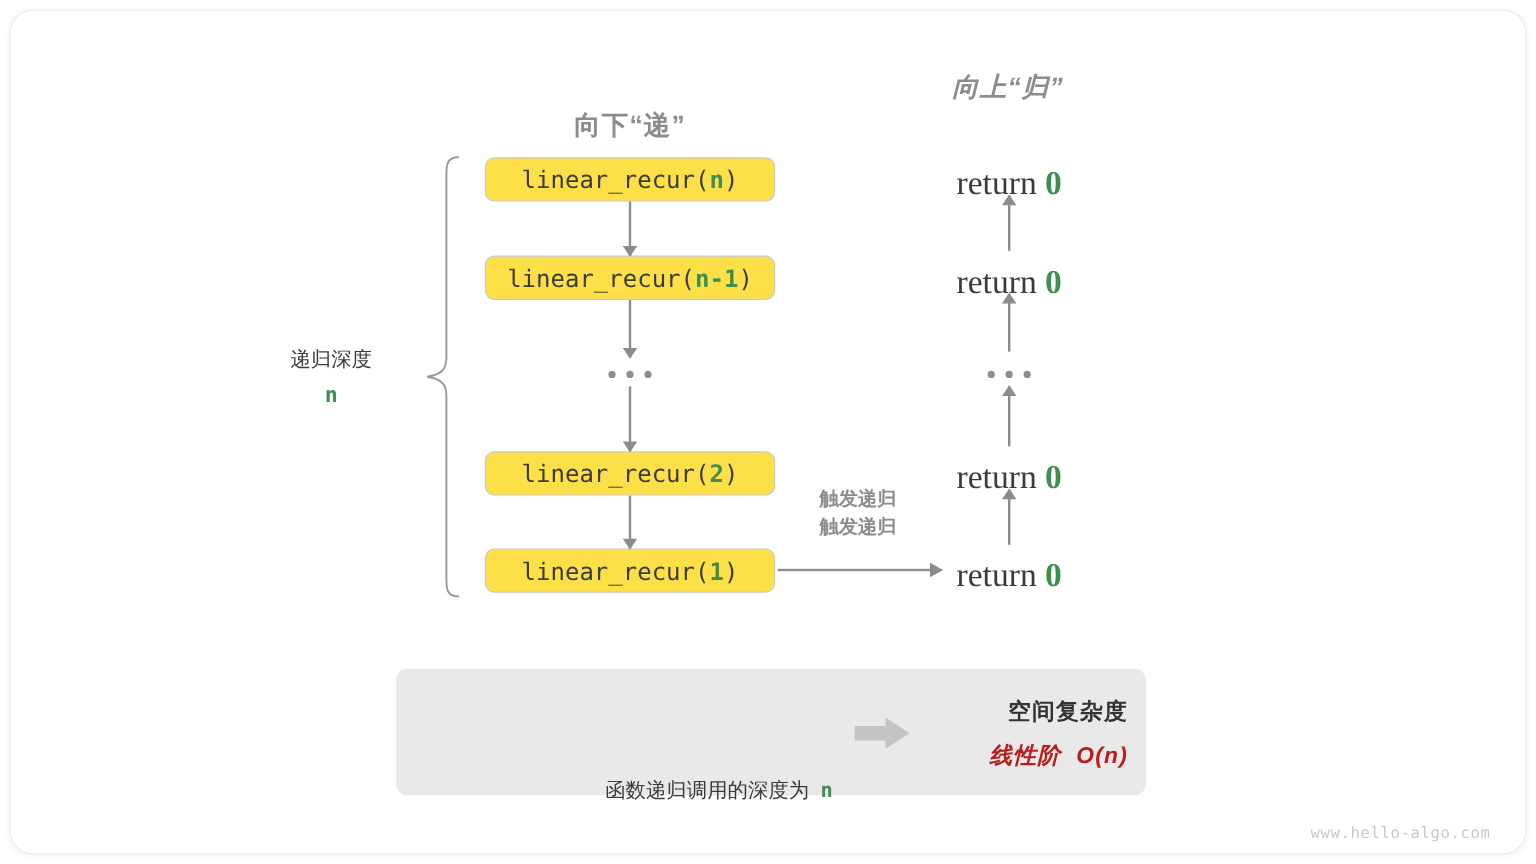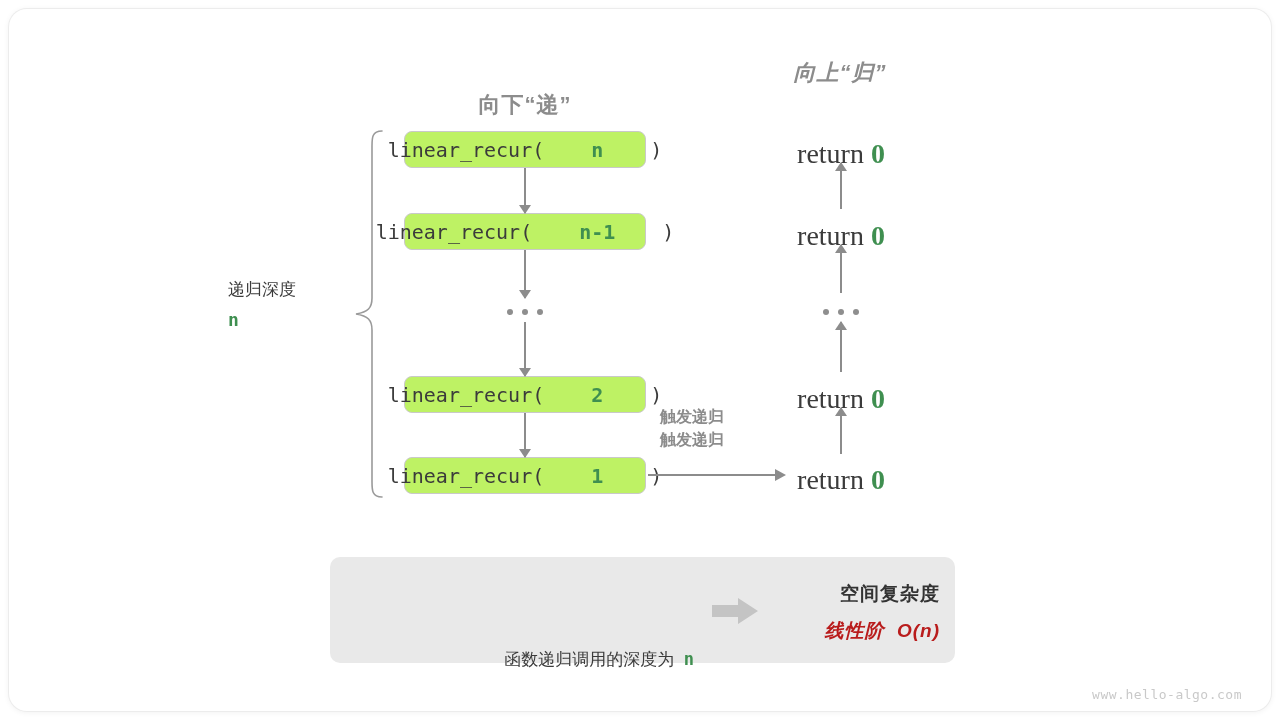--- a/index.html
+++ b/index.html
@@ -46,31 +46,30 @@
   #hdr-down { left: 525px; top: 58px; margin-top: 32px; }
   #hdr-up   { left: 840px; top: 58px; font-style: italic; }
 
   
   .call-box {
     position: absolute;
     left: 404px;
     width: 242px;
     height: 37px;
     box-sizing: border-box;
-    background: #bef264;
+    background: #fde047;
     border: 1px solid #c9c9c9;
     border-radius: 8px;
     display: flex;
     align-items: center;
     justify-content: center;
     font-family: "DejaVu Sans Mono", "Liberation Mono", monospace;
     font-size: 20px;
     color: #3b3b3b;
     white-space: pre;
-    gap: 47px;
   }
   .call-box .arg { color: #3f8f50; font-weight: bold; }
 
   #box-n    { top: 131px; }
   #box-n1   { top: 213px; }
   #box-2    { top: 376px; }
   #box-1    { top: 457px; }
 
   
   .dots {
@@ -161,33 +160,34 @@
     border-bottom: 6px solid transparent;
     border-left: 11px solid #8c8c8c;
   }
 
   
   #trigger-note {
     position: absolute;
     left: 660px;
     top: 405px;
     width: 110px;
+    text-align: center;
     font-size: 16px;
     font-weight: bold;
     color: #8c8c8c;
     line-height: 1.45;
   }
 
   
   #depth-label {
     position: absolute;
     left: 228px;
-    top: 277px;
+    top: 287px;
     width: 96px;
-    text-align: left;
+    text-align: center;
     font-size: 17px;
     color: #3b3b3b;
     line-height: 1.55;
   }
   #depth-label .depth-n {
     display: block;
     font-family: "DejaVu Sans Mono", "Liberation Mono", monospace;
     color: #3f8f50;
     font-weight: bold;
     font-size: 18px;

